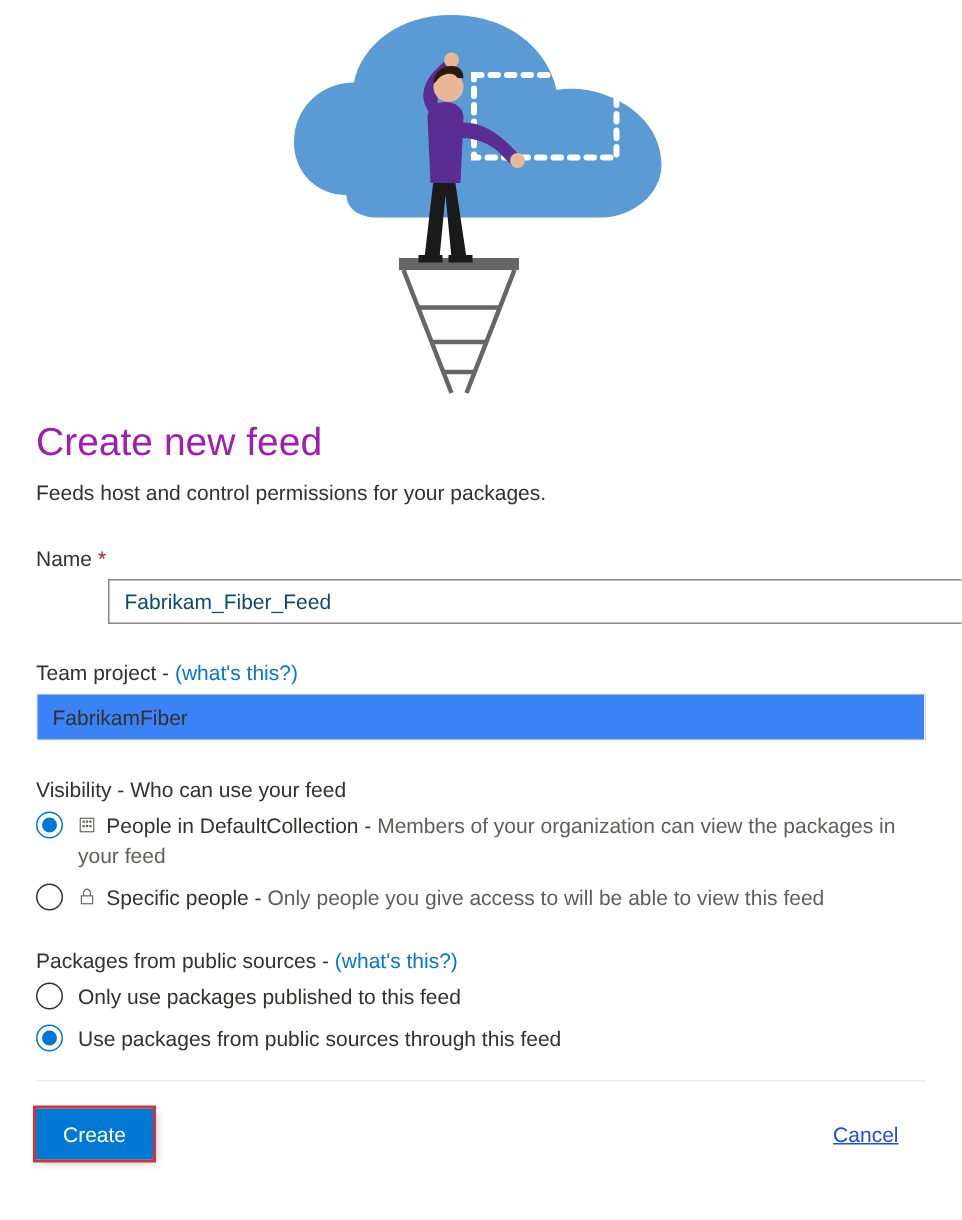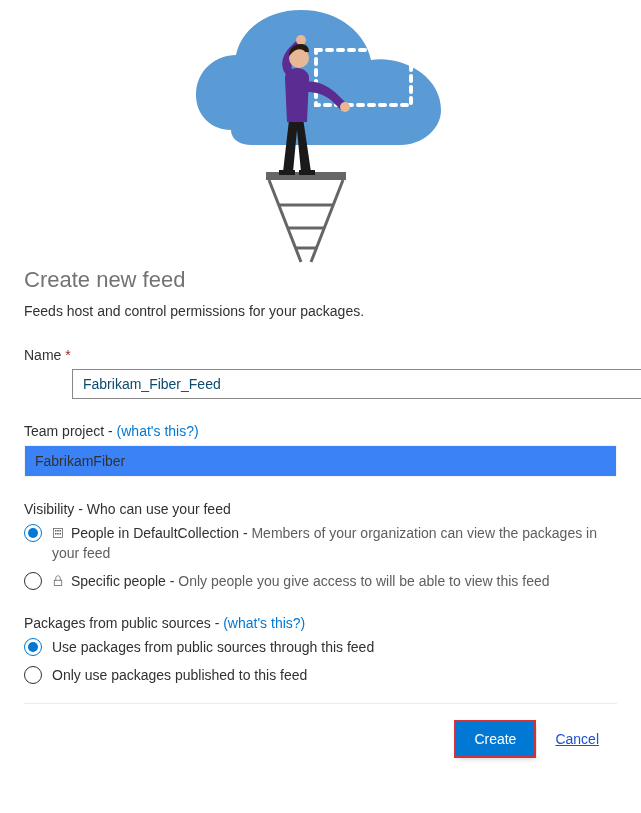--- a/index.html
+++ b/index.html
@@ -13,25 +13,25 @@
     }
     .hero {
       height: 265px;
       display: flex;
       justify-content: center;
       align-items: flex-end;
       position: relative;
     }
     .hero svg { display: block; }
     h1 {
-      font-size: 22px;
+      font-size: 26px;
       font-weight: 400;
-      margin-top: 2px;
+      margin-top: 14px;
       margin-bottom: 10px;
-      color: #737373;
+      color: #a21caf;
     }
     .subtitle {
       font-size: 14px;
       color: #323130;
       margin-bottom: 28px;
     }
     .field-label {
       font-size: 14px;
       color: #323130;
       margin-bottom: 6px;
@@ -108,22 +108,22 @@
     }
     .radio-label { color: #323130; }
     .radio-desc { color: #605e5c; }
     .divider {
       border: none;
       border-top: 1px solid #edebe9;
       margin: 18px 0 18px 0;
     }
     .actions {
       display: flex;
-      justify-content: flex-end;
-      gap: 3px;
+      justify-content: space-between;
+      gap: 25px;
     }
     .btn {
       min-width: 78px;
       height: 34px;
       padding: 0 18px;
       font-size: 14px;
       font-family: inherit;
       border: none;
       cursor: pointer;
     }
@@ -240,30 +240,30 @@
     </div>
   </div>
 </div>
 
 <div class="group" style="margin-bottom:8px">
   <div class="field-label">
     <span>Packages from public sources - </span><a class="link">(what's this?)</a>
   </div>
 
   <div class="radio-row">
+    <div class="radio"></div>
+    <div class="radio-content">
+      <span class="radio-label">Only use packages published to this feed</span>
+    </div>
+  </div>
+
+  <div class="radio-row">
     <div class="radio checked"></div>
     <div class="radio-content">
       <span class="radio-label">Use packages from public sources through this feed</span>
-    </div>
-  </div>
-
-  <div class="radio-row">
-    <div class="radio"></div>
-    <div class="radio-content">
-      <span class="radio-label">Only use packages published to this feed</span>
     </div>
   </div>
 </div>
 
 <hr class="divider">
 
 <div class="actions">
   <button class="btn btn-primary">Create</button>
   <button class="btn btn-secondary">Cancel</button>
 </div>

